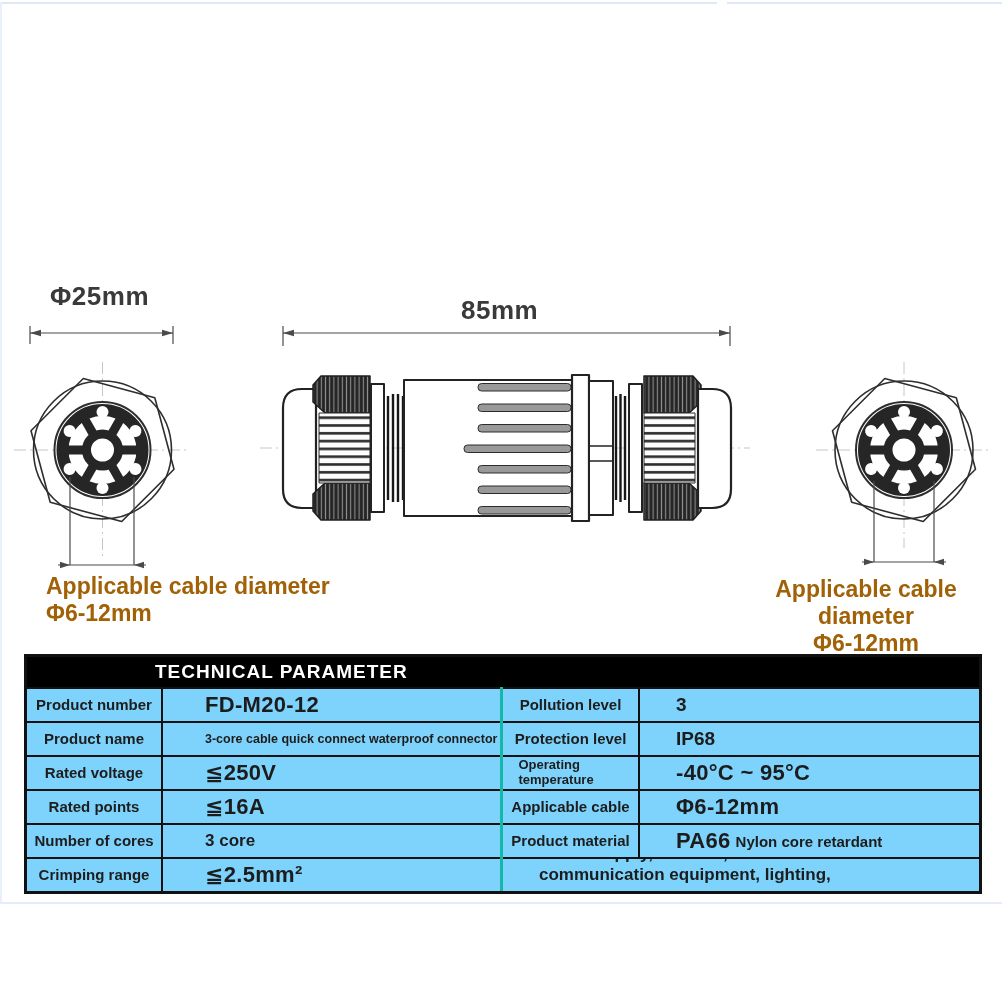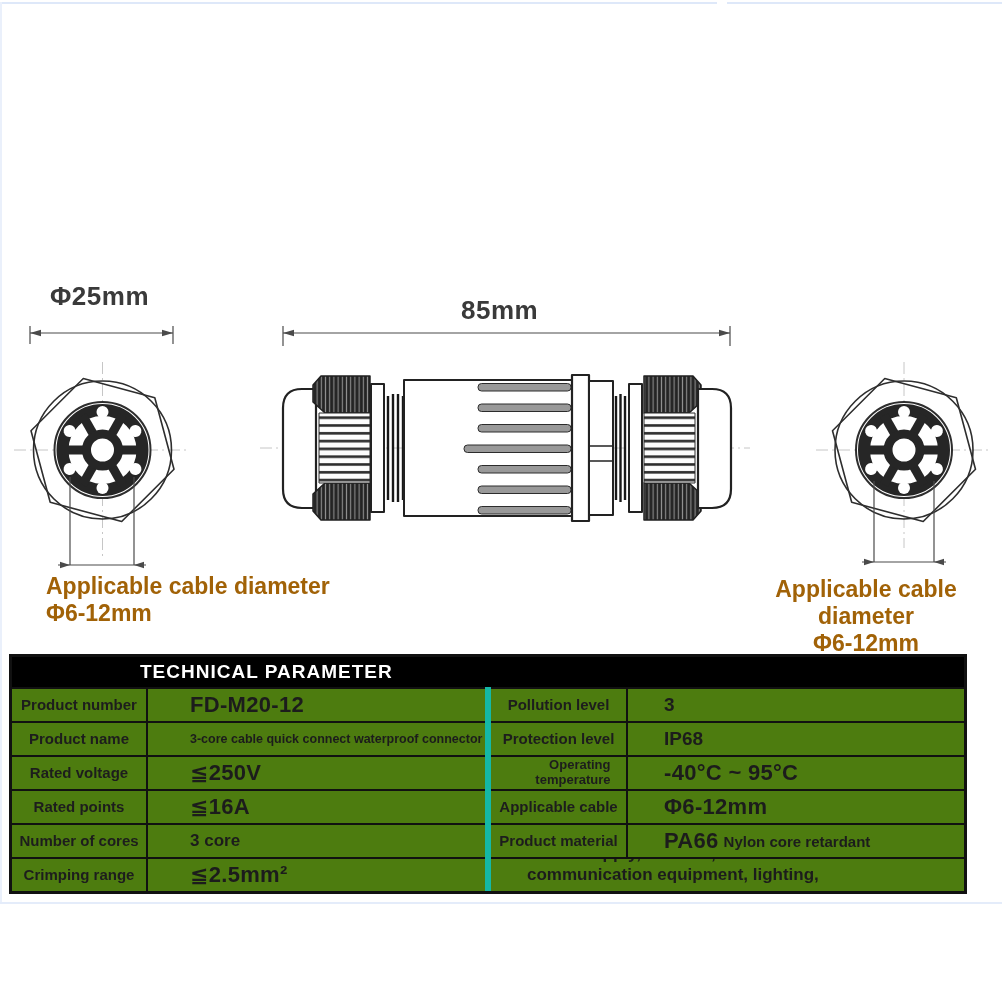--- a/index.html
+++ b/index.html
@@ -9,29 +9,29 @@
   }
   .thinline{position:absolute;pointer-events:none;}
   
   .dimlabel{position:absolute;font-size:26px;font-weight:600;color:#3a3a3a;letter-spacing:.5px;white-space:nowrap;}
   #lbl-phi25{left:50px;top:281px;}
   #lbl-85mm{left:461px;top:295px;}
   .caption{position:absolute;font-size:23px;font-weight:600;color:#a16207;line-height:27px;}
   #cap-left{left:46px;top:573px;text-align:left;}
   #cap-right{left:731px;top:576px;width:270px;text-align:center;}
   
-  .tbl{position:absolute;left:9px;top:654px;width:952px;background:#4d7c0f;border:3px solid #111;box-sizing:content-box;}
+  .tbl{position:absolute;left:24px;top:654px;width:952px;background:#7dd3fc;border:3px solid #111;box-sizing:content-box;}
   .tbl-title{height:30px;background:#000;color:#fff;display:flex;align-items:center;
              padding-left:128px;font-size:19px;font-weight:bold;letter-spacing:1px;}
   .tbl-body{display:flex;}
   .half{width:473px;display:flex;flex-direction:column;}
-  .half.right{flex:1;border-left:6px solid #14b8a6;}
+  .half.right{flex:1;border-left:3px solid #14b8a6;}
   .trow{display:flex;height:34px;box-sizing:border-box;border-top:2px solid #111;}
   .tlab{width:136px;box-sizing:border-box;border-right:2px solid #111;display:flex;align-items:center;justify-content:center;
-        font-size:15px;font-weight:bold;color:#1d1d1d;text-align:right;line-height:1.1;}
+        font-size:15px;font-weight:bold;color:#1d1d1d;text-align:left;line-height:1.1;}
   .half.right .tlab{width:137px;}
   .tval{flex:1;display:flex;align-items:center;padding-left:42px;color:#1c1c1c;overflow:hidden;}
   .half.right .tval{padding-left:36px;}
   .v-xl{font-size:22px;font-weight:600;letter-spacing:.3px;}
   .v-lg{font-size:19px;font-weight:600;}
   .v-md{font-size:17px;font-weight:bold;}
   .v-name{font-size:12.5px;font-weight:bold;white-space:nowrap;}
   .v-scope{font-size:17px;font-weight:bold;line-height:1.25;max-width:305px;}
   .v-suffix{font-size:15px;font-weight:bold;margin-left:5px;}
   .lab-wrap{display:inline-block;max-width:104px;font-size:13px;line-height:1.15;}

